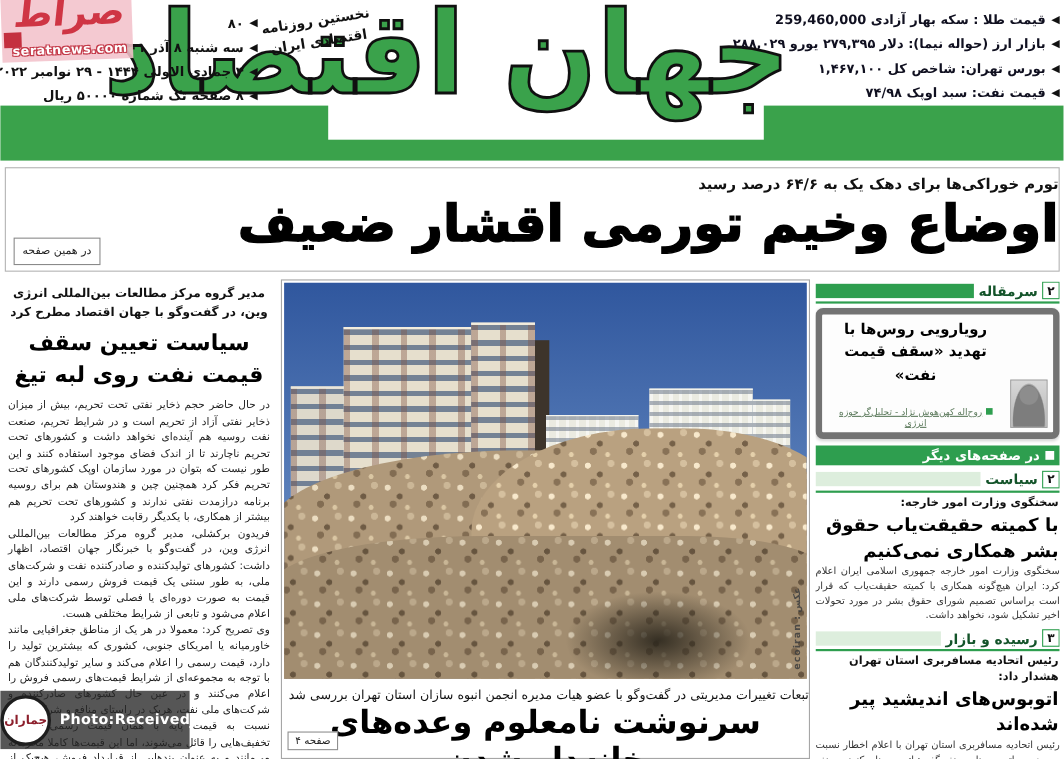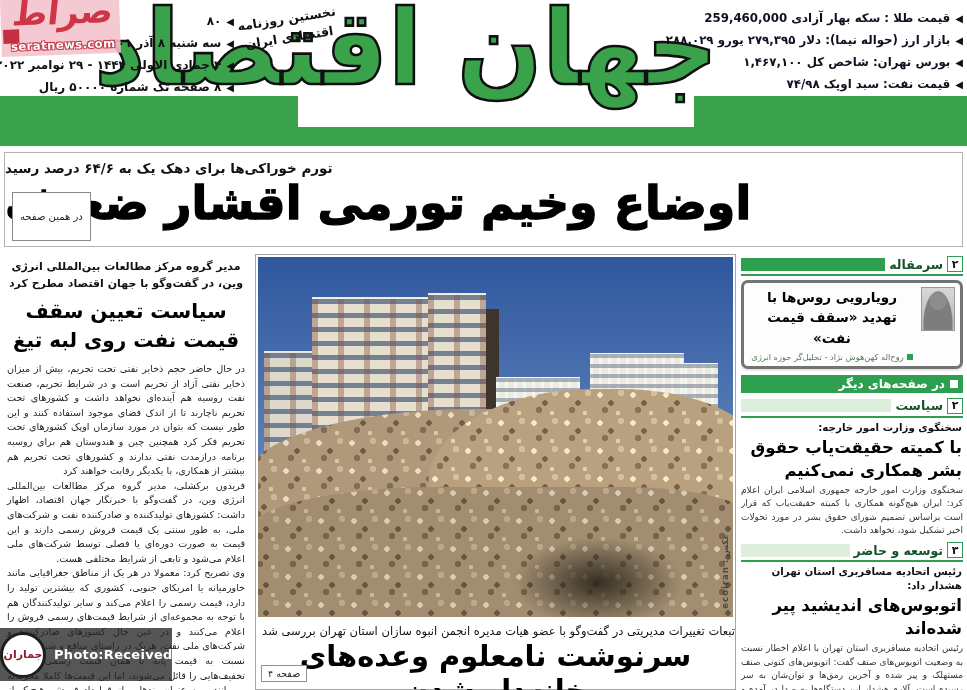--- a/index.html
+++ b/index.html
@@ -26,30 +26,30 @@
   .date-row { display:flex; align-items:center; justify-content:flex-start; height:22px; }
   .date-row .tri { color:#111; font-size:10px; margin-left:5px; }
   .date-row .txt { font-size:12px; font-weight:700; color:#111; white-space:nowrap; }
   .prices { position:absolute; left:633px; top:7px; width:330px; }
   .price-row { display:flex; align-items:center; height:22px; justify-content:flex-start; }
   .price-row .tri { color:#111; font-size:10px; margin-left:5px; }
   .price-row .txt { font-size:11.8px; font-weight:700; color:#101020; white-space:nowrap; }
   
   .lead-box {
     position:absolute; left:4px; top:152px; width:959px; height:95px;
-    border:1px solid #b3b3b3; background:#fff; text-align:left;
+    border:1px solid #b3b3b3; background:#fff; text-align:right;
   }
   .lead-kicker { margin-top:7px; font-size:13.5px; font-weight:700; color:#111; }
   .lead-headline {
     margin-top:1px; font-size:46px; font-weight:900; color:#000;
     letter-spacing:-1px; -webkit-text-stroke:1.3px #000; line-height:1.15;
   }
   .page-note {
     position:absolute; left:7px; bottom:5px; border:1px solid #8a8a8a;
-    font-size:10px; padding:18px 7px; color:#222; background:#fff;
+    font-size:10px; padding:6px 7px; color:#222; background:#fff;
   }
   
   .left-article { position:absolute; left:2px; top:254px; width:248px; height:436px; overflow:hidden; padding:4px 5px; }
   .la-kicker { text-align:center; font-size:11px; font-weight:700; line-height:1.55; color:#111; }
   .la-headline { text-align:center; font-size:20px; font-weight:900; line-height:1.45; margin:5px 0 7px; color:#000; }
   .la-body p { font-size:9.6px; line-height:14.6px; text-align:justify; color:#1c1c1c; }
   
   .center-box { position:absolute; left:255px; top:254px; width:481px; height:436px; border:1px solid #a6a6a6; background:#fff; }
   .photo { position:relative; margin:2px; height:360px; overflow:hidden; background:#4a6cae; }
   .sky { position:absolute; inset:0; background:linear-gradient(180deg,#30579e 0%, #5b80ba 55%, #96b1d6 100%); }
@@ -82,31 +82,31 @@
   .ps-pageref { position:absolute; left:5px; bottom:7px; border:1px solid #8f8f8f; font-size:9.5px; padding:2px 6px; color:#222; background:#fff; }
   
   .sidebar { position:absolute; left:741px; top:256px; width:222px; height:434px; overflow:hidden; }
   .sec-head { display:flex; align-items:center; gap:4px; border-bottom:2px solid #2e9e4f; padding-bottom:2px; }
   .sec-num { width:16px; height:16px; border:1.5px solid #2e9e4f; display:flex; align-items:center; justify-content:center;
              font-size:11px; font-weight:900; color:#111; background:#fff; flex:0 0 auto; }
   .sec-label { font-size:12.5px; font-weight:700; color:#14542a; white-space:nowrap; }
   .sec-bar { flex:1; height:13px; background:#ddeedd; }
   .sec-bar.solid { background:#2e9e4f; }
   .editorial-card {
-    margin-top:4px; border:3px solid #737373; border-radius:7px; padding:4px 5px;
-    display:flex; gap:6px; align-items:flex-start; box-shadow:0 1px 3px rgba(0,0,0,.18); background:#fdfdfd;
+    margin-top:4px; border:6px solid #737373; border-radius:7px; padding:4px 5px;
+    display:flex; gap:6px; align-items:flex-end; box-shadow:0 1px 3px rgba(0,0,0,.18); background:#fdfdfd;
   }
   .author-photo { width:34px; height:44px; flex:0 0 auto; border:1px solid #9a9a9a;
     background:
       radial-gradient(circle at 50% 32%, #8d8d8d 0 8px, transparent 9px),
       radial-gradient(ellipse at 50% 85%, #7d7d7d 0 14px, transparent 15px),
       linear-gradient(180deg,#d8d8d8,#b5b5b5); }
   .ed-text { flex:1; text-align:center; }
   .ed-headline { font-size:13.5px; font-weight:900; line-height:1.5; color:#000; }
-  .ed-author { margin-top:4px; font-size:8.3px; color:#5c7a5c; }
+  .ed-author { margin-top:18px; font-size:8.3px; color:#5c7a5c;text-decoration:underline; }
   .sq { display:inline-block; width:6px; height:6px; background:#2e9e4f; margin-left:3px; }
   .other-bar { margin-top:6px; height:18px; background:#2e9e4f; display:flex; align-items:center; gap:5px; padding:0 5px; }
   .other-bar .wsq { width:8px; height:8px; background:#fff; flex:0 0 auto; }
   .other-bar .txt { color:#fff; font-weight:900; font-size:12px; }
   .sb-section { margin-top:5px; }
   .sb-kicker { font-size:10.3px; font-weight:700; color:#111; margin:3px 1px 0; line-height:1.35; }
   .sb-headline { font-size:16.5px; font-weight:900; color:#000; line-height:1.4; margin:1px 1px 2px; }
   .sb-body { font-size:9px; line-height:13.4px; text-align:justify; color:#333; }
   
   .wm-serat { position:absolute; left:0; top:0; width:119px; height:57px; z-index:50;
@@ -248,21 +248,21 @@
         <span class="sec-bar"></span>
       </div>
       <div class="sb-kicker">سخنگوی وزارت امور خارجه:</div>
       <div class="sb-headline">با کمیته حقیقت‌یاب حقوق بشر همکاری نمی‌کنیم</div>
       <div class="sb-body">سخنگوی وزارت امور خارجه جمهوری اسلامی ایران اعلام کرد: ایران هیچ‌گونه همکاری با کمیته حقیقت‌یاب که قرار است براساس تصمیم شورای حقوق بشر در مورد تحولات اخیر تشکیل شود، نخواهد داشت.</div>
     </div>
 
     <div class="sb-section">
       <div class="sec-head">
         <span class="sec-num">۳</span>
-        <span class="sec-label">توسعه و حاضر</span>
+        <span class="sec-label">رسیده و بازار</span>
         <span class="sec-bar"></span>
       </div>
       <div class="sb-kicker">رئیس اتحادیه مسافربری استان تهران هشدار داد:</div>
       <div class="sb-headline">اتوبوس‌های اندیشید پیر شده‌اند</div>
       <div class="sb-body">رئیس اتحادیه مسافربری استان تهران با اعلام اخطار نسبت به وضعیت اتوبوس‌های صنف گفت: اتوبوس‌های کنونی صنف مستهلک و پیر شده و آخرین رمق‌ها و توان‌شان به سر رسیده است. آلارم هشدار این دستگاه‌ها به صدا در آمده و باید تدبیری اندیشید.</div>
     </div>
 
     <div class="sb-section">
       <div class="sec-head">
         <span class="sec-num">۸</span>

